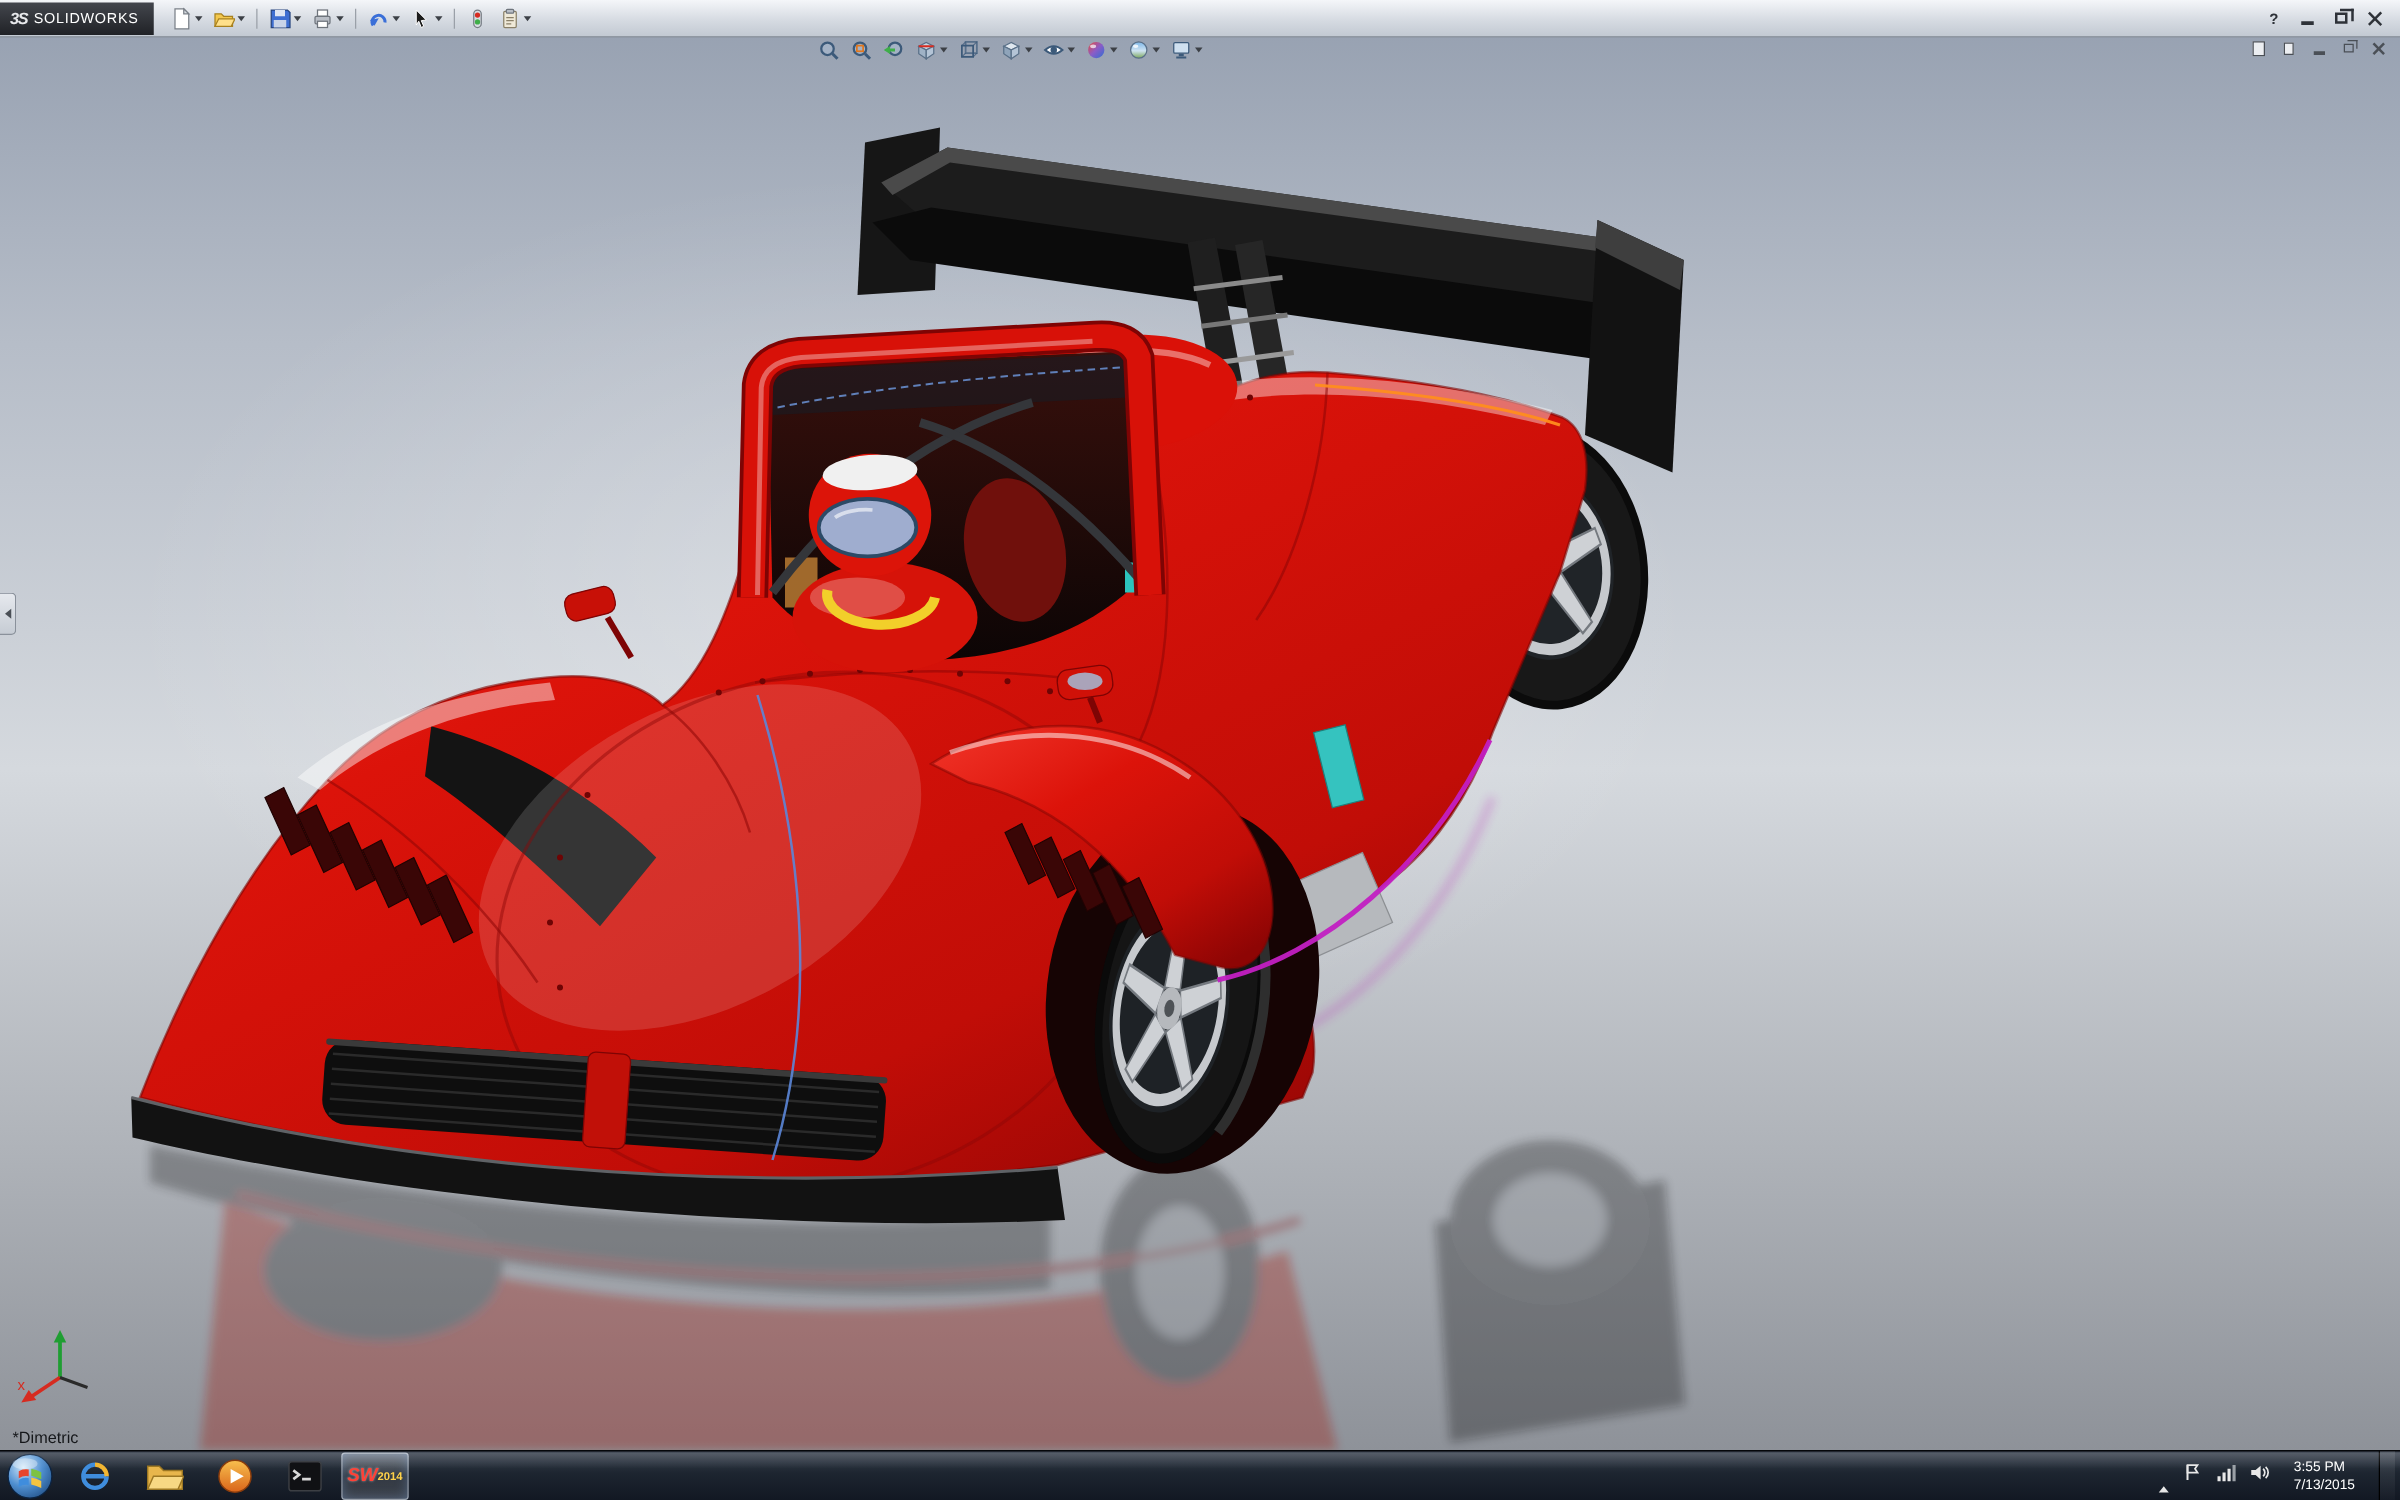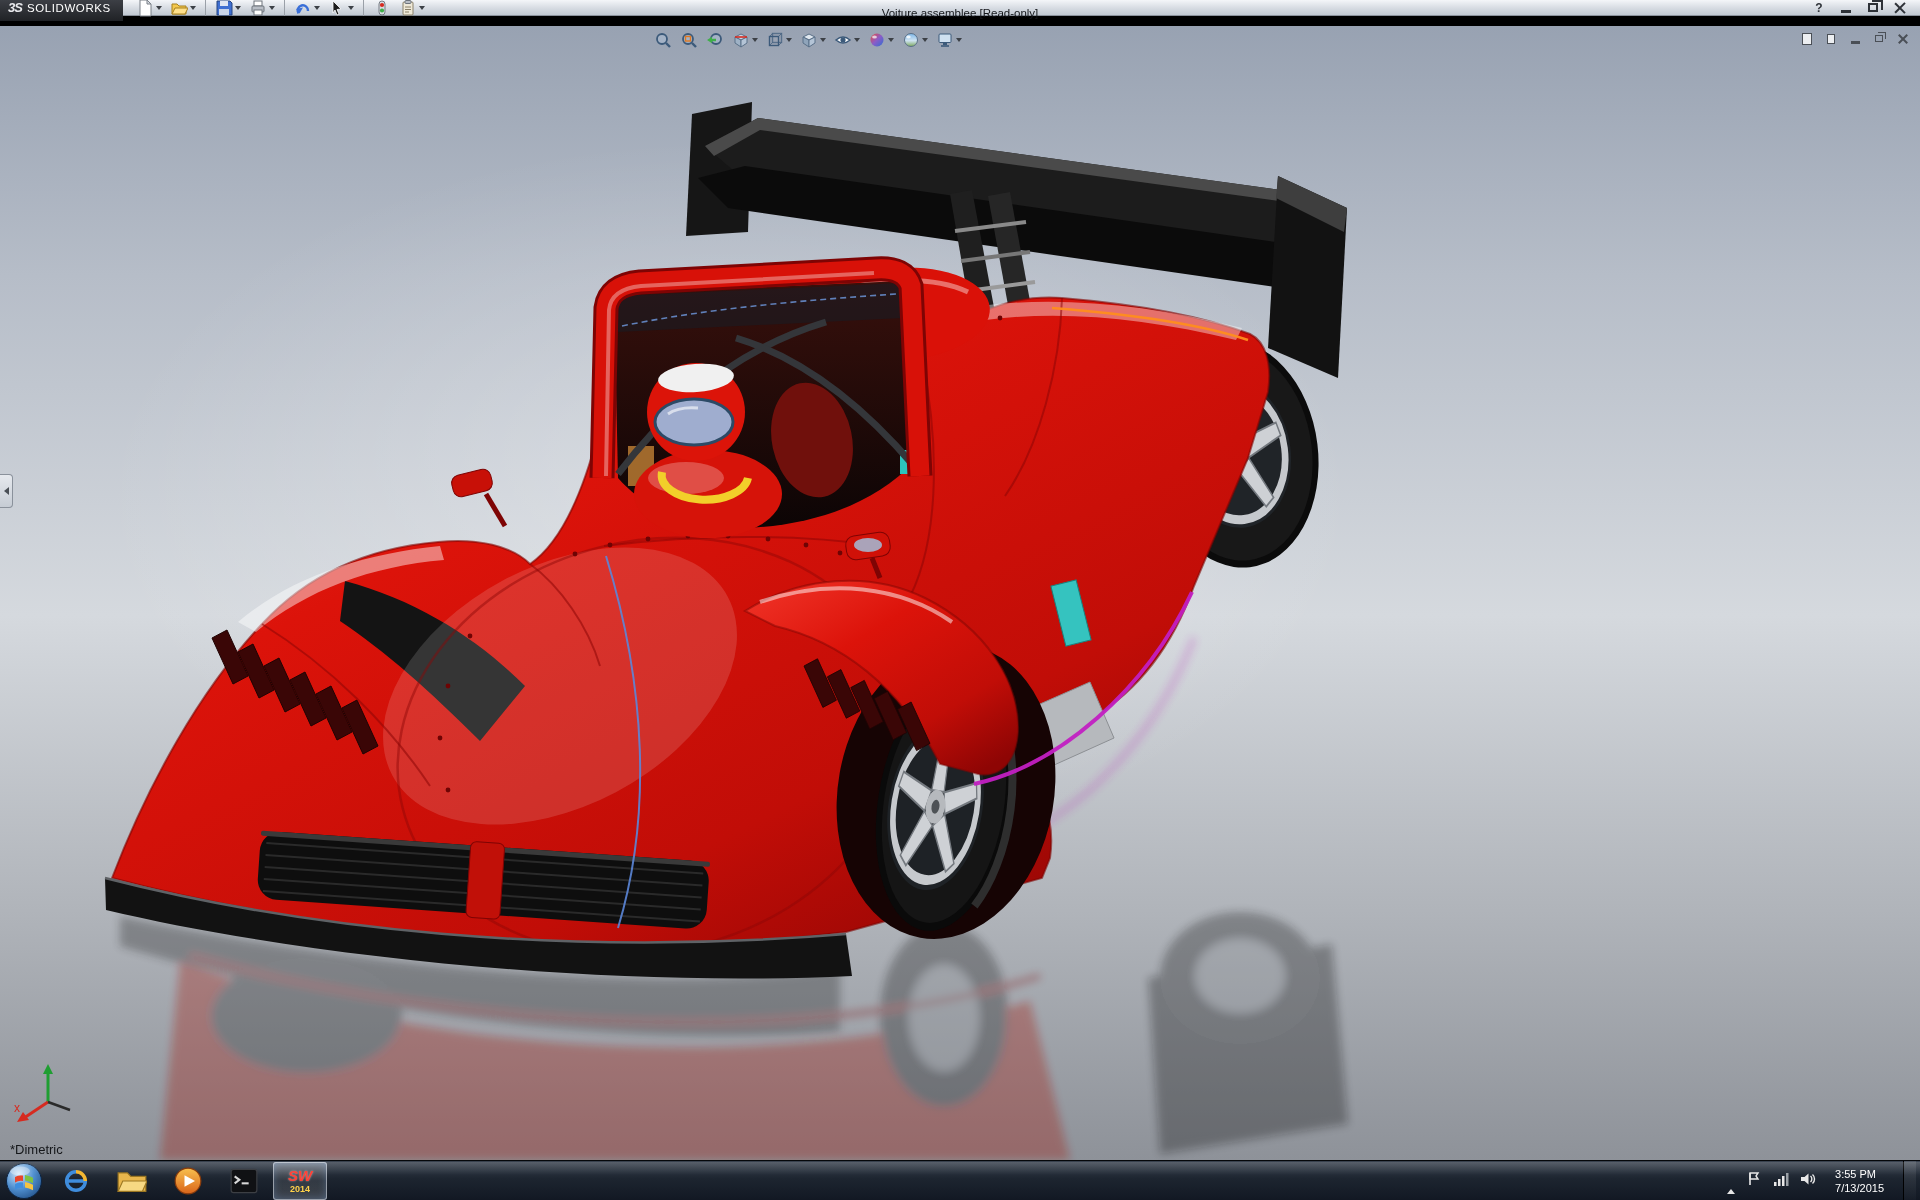--- a/index.html
+++ b/index.html
@@ -1,21 +1,21 @@
 <!DOCTYPE html>
 <html><head>
 <meta charset="utf-8">
 <style>
   *{margin:0;padding:0;box-sizing:border-box}
   html,body{width:1920px;height:1200px;overflow:hidden;background:#000;
     font-family:"Liberation Sans",sans-serif}
   .app{position:absolute;inset:0;width:1920px;height:1200px}
 
   
-  .titlebar{position:absolute;top:0;left:0;width:100%;height:16px;
+  .titlebar{position:absolute;top:0;left:0;width:100%;height:30px;
     background:linear-gradient(#f4f6f9,#d6dbe2 55%,#c2c9d2);
     border-bottom:1px solid #8a919b;display:flex;align-items:center;z-index:30}
   .brand{height:26px;display:flex;align-items:center;gap:5px;padding:0 12px 0 8px;
     background:linear-gradient(#43464d,#202226)}
   .brand-prefix{color:#e8e9ec;font-weight:bold;font-style:italic;font-size:13px;letter-spacing:-1px}
   .brand-name{color:#fff;font-size:11.5px;font-weight:normal;letter-spacing:.6px}
   .tb-tools{display:flex;align-items:center;margin-left:10px;gap:2px}
   .tb-btn{display:flex;align-items:center;gap:1px;padding:2px 3px;border-radius:2px}
   .tb-btn svg{display:block}
   .caret{width:0;height:0;border-left:3px solid transparent;border-right:3px solid transparent;
@@ -71,21 +71,21 @@
   .taskbar{position:absolute;bottom:0;left:0;width:1920px;height:40px;
     background:linear-gradient(#39424f,#1d2530 45%,#121823);
     border-top:1px solid #05070a;display:flex;align-items:center;z-index:40}
   .tb-sheen{position:absolute;top:1px;left:0;right:0;height:13px;pointer-events:none;
     background:linear-gradient(rgba(255,255,255,.16),rgba(255,255,255,0))}
   .start-orb{width:48px;height:40px;display:flex;align-items:center;justify-content:center}
   .task-btn{width:54px;height:38px;display:flex;align-items:center;justify-content:center;
     border-radius:3px;margin:0 1px;position:relative}
   .task-btn.active{background:linear-gradient(rgba(255,255,255,.30),rgba(255,255,255,.10) 50%,rgba(255,255,255,.18));
     box-shadow:inset 0 0 0 1px rgba(255,255,255,.45), inset 0 0 10px rgba(140,190,255,.35)}
-  .sw-stack{display:flex;flex-direction:column;align-items:center;line-height:1}
+  .sw-stack{display:flex;flex-direction:row;align-items:center;line-height:1}
   .sw-mark{color:#ff4136;font-weight:bold;font-style:italic;font-size:15px;text-shadow:0 0 2px rgba(255,255,255,.55)}
   .sw-badge{color:#ffd24a;font-size:9px;font-weight:bold;margin-top:2px}
   .tray{margin-left:auto;display:flex;align-items:center;gap:11px;padding-right:4px}
   .tray-caret{width:0;height:0;border-left:4px solid transparent;border-right:4px solid transparent;
     border-bottom:5px solid #e6e6e6}
   .clock{text-align:left;color:#fff;font-size:11px;line-height:14px;padding:0 8px}
   .show-desktop{width:13px;height:40px;border-left:1px solid #000;
     background:linear-gradient(rgba(255,255,255,.10),rgba(255,255,255,.02))}
 </style>
 </head>
@@ -193,21 +193,20 @@
       </span>
       <span class="tb-btn">
         <svg width="18" height="18" viewBox="0 0 18 18">
           <rect x="4" y="3" width="10" height="13" rx="1" fill="#efe9d8" stroke="#8a8068"></rect>
           <rect x="6" y="1.5" width="6" height="3" rx="1" fill="#b9bec6" stroke="#6e747c"></rect>
           <path d="M6,8 h6 M6,10.5 h6 M6,13 h4" stroke="#8a8068" stroke-width="1"></path>
         </svg>
           <span class="caret"></span>
       </span>
     </div>
-    <div class="win-title">Voiture assemblee [Read-only]</div>
     <div class="win-controls">
       <span class="win-btn">
         <span class="help-glyph">?</span>
       </span>
       <span class="win-btn">
           <span class="g-min"></span>
         </span>
       <span class="win-btn">
           <span class="g-restore"></span>
         </span>

